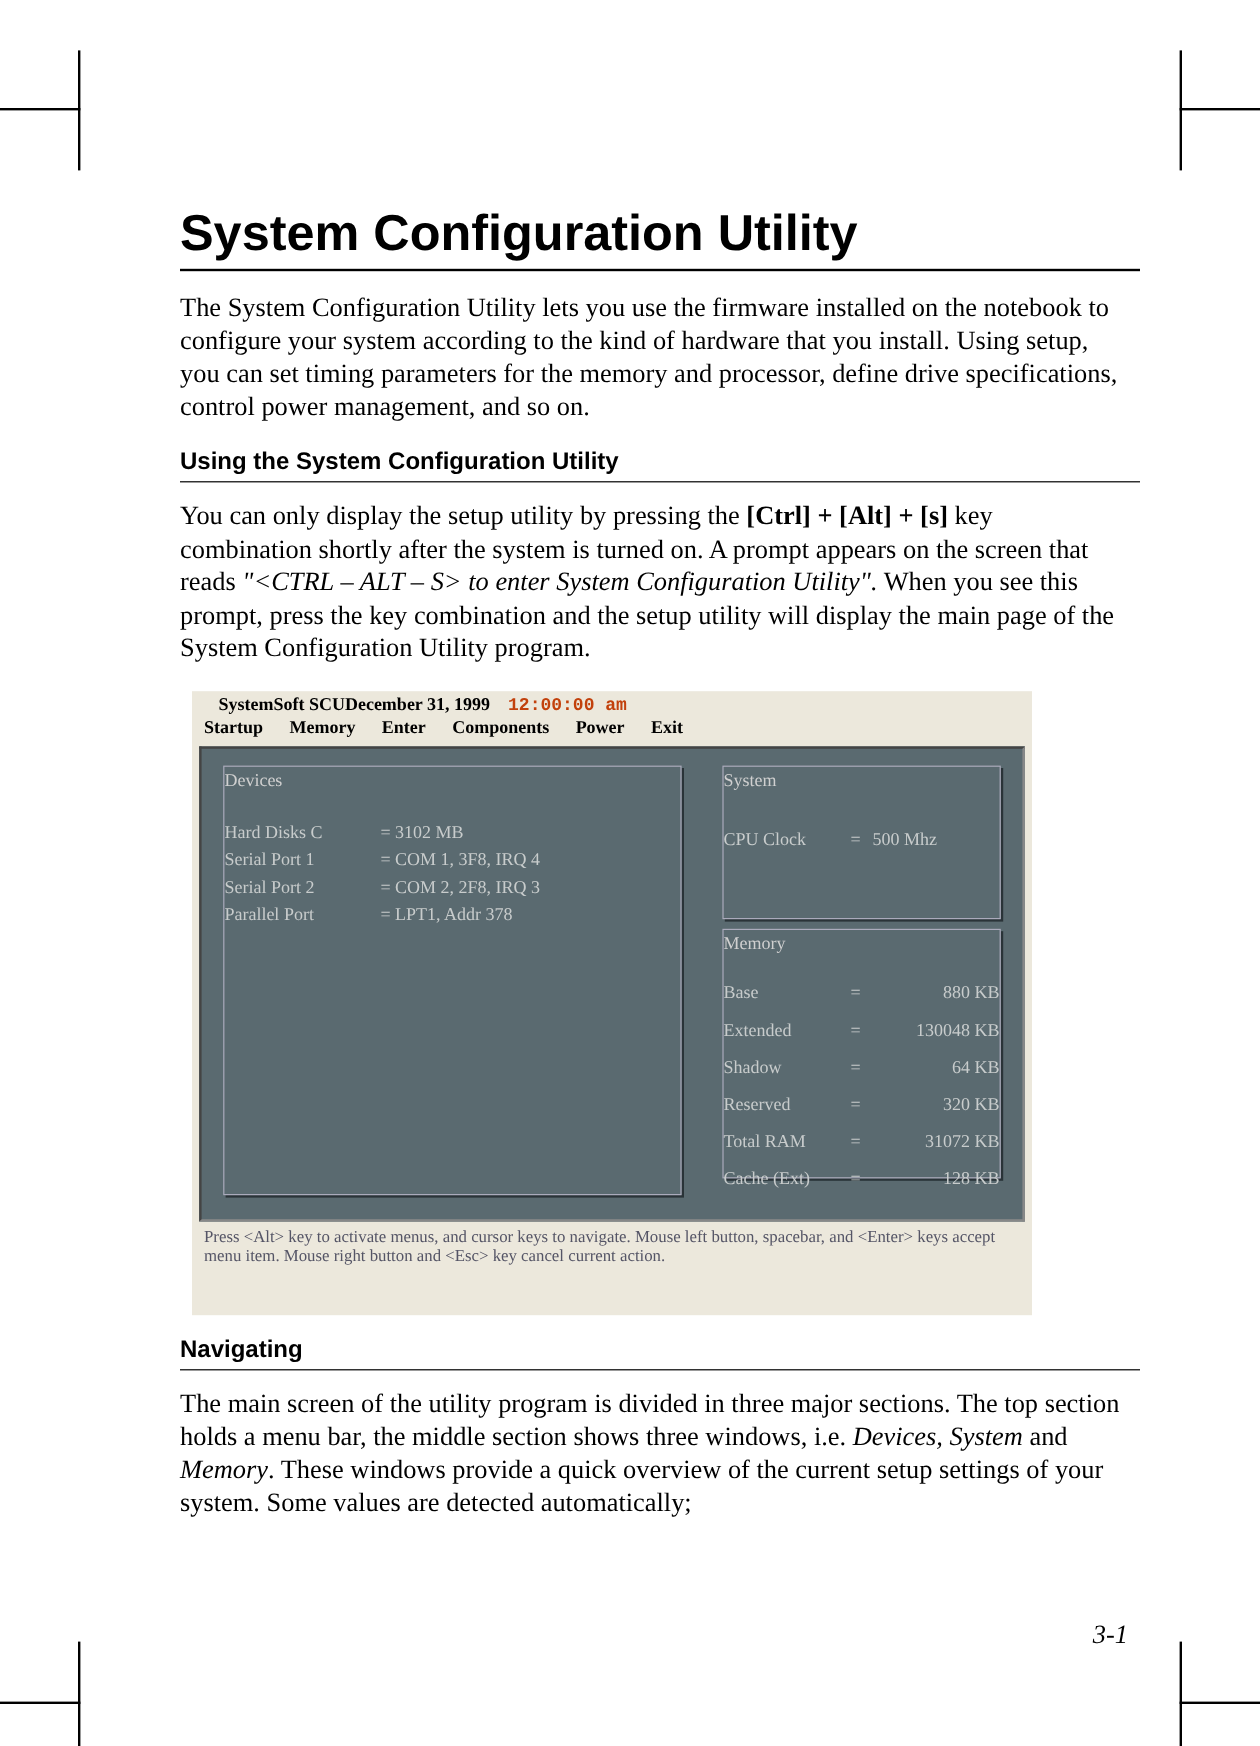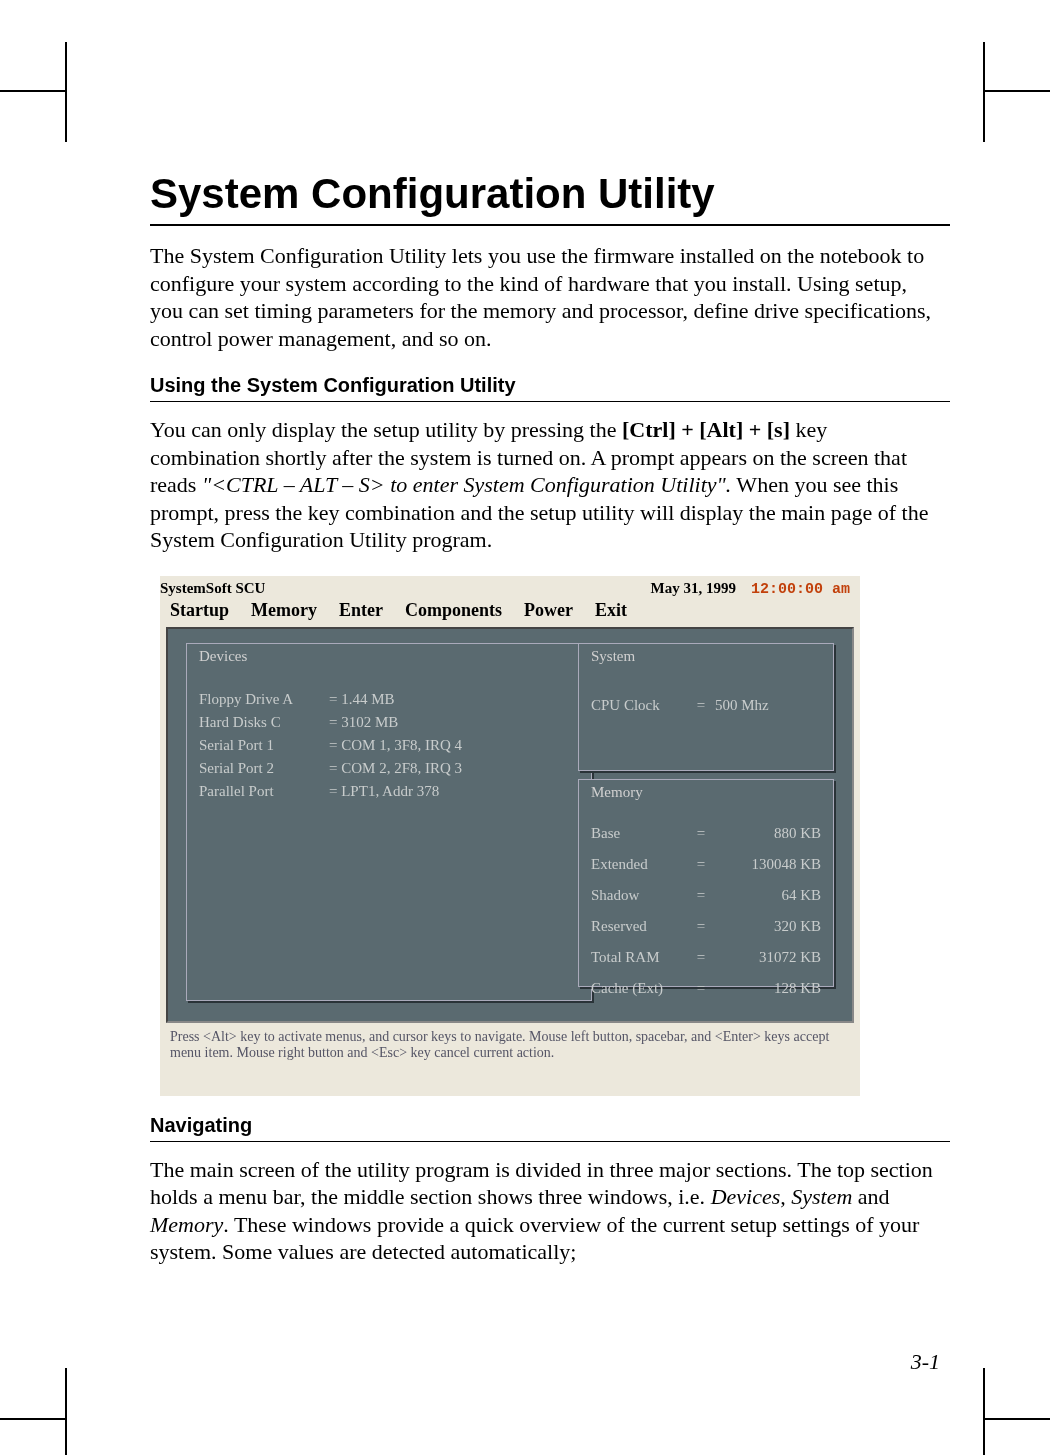--- a/index.html
+++ b/index.html
@@ -62,42 +62,42 @@
   .scu {
     width: 700px;
     height: 520px;
     margin: 10px auto 18px 10px;
     background: #ece8dc;
     font-family: "Times New Roman", serif;
     font-size: 15px;
     position: relative;
   }
   .scu-header {
-    display:flex; justify-content:space-between; padding:4px 10px 0 0;
+    display:flex; padding:4px 10px 0 22px;
     font-weight:bold; font-size:15px;
   }
   .scu-date { color:#c2410c;font-family:Liberation Mono, monospace;}
   .scu-menu {
-    display:flex; gap:22px; padding:2px 10px 6px 10px; font-weight:bold; font-size:18px;
+    display:flex; gap:22px; padding:2px 10px 6px 10px; font-weight:bold; font-size:15px;
   }
   .scu-work {
     background:#5a6a70;
     margin:0 6px;
     height:380px;
     border:2px solid #888; border-top-color:#444; border-left-color:#444;
     position:relative;
     padding:6px;
   }
   .panel {
     position:absolute;
     background:#5a6a70;
     border:1px solid #aab;
     box-shadow: 2px 2px 0 #2a3338;
     color:#c8cccc;
-    padding:8px 12px;
+    padding:8px 0;
   }
   .panel-title { color:#d0d0d0; position:relative; top:-4px; font-size:15px;}
   .devices { left:18px; top:14px; width:380px; height:340px;}
   .system-p { right:18px; top:14px; width:230px; height:110px;}
   .memory-p { right:18px; top:150px; width:230px; height:190px;}
   .dev-row { display:flex; margin-top:6px;}
   .dev-label { width:130px;}
   .eqrow { display:flex; margin-top:14px;}
   .eqlbl { width:100px;}
   .eqeq { width:20px; text-align:center;}
@@ -125,42 +125,38 @@
   <div class="thin-rule"></div>
 
   <p class="body-text">
     <span>You can only display the setup utility by pressing the </span><span class="bold">[Ctrl] + [Alt] + [s]</span><span> key combination shortly after the system is turned on. A prompt appears on the screen that reads </span><span class="italic">"&lt;CTRL – ALT – S&gt; to enter System Configuration Utility".</span><span> When you see this prompt, press the key combination and the setup utility will display the main page of the System Configuration Utility program.</span>
   </p>
 
   <div class="scu">
     <div class="scu-header">
       <span>SystemSoft SCU</span>
       <span>
-        <span>May 31, 1999</span>
+        <span>December 31, 1999</span>
         &nbsp;&nbsp;
         <span class="scu-date">12:00:00 am</span>
       </span>
     </div>
     <div class="scu-menu">
       <span>Startup</span>
       <span>Memory</span>
       <span>Enter</span>
       <span>Components</span>
       <span>Power</span>
       <span>Exit</span>
     </div>
     <div class="scu-work">
       <div class="panel devices">
         <div class="panel-title">Devices</div>
         <div style="height:16px"></div>
         <div class="dev-row">
-            <span class="dev-label">Floppy Drive A</span>
-            <span>=  1.44  MB</span>
-          </div>
-        <div class="dev-row">
             <span class="dev-label">Hard Disks C</span>
             <span>=  3102  MB</span>
           </div>
         <div class="dev-row">
             <span class="dev-label">Serial Port 1</span>
             <span>=  COM 1,  3F8,  IRQ 4</span>
           </div>
         <div class="dev-row">
             <span class="dev-label">Serial Port 2</span>
             <span>=  COM 2,  2F8,  IRQ 3</span>

